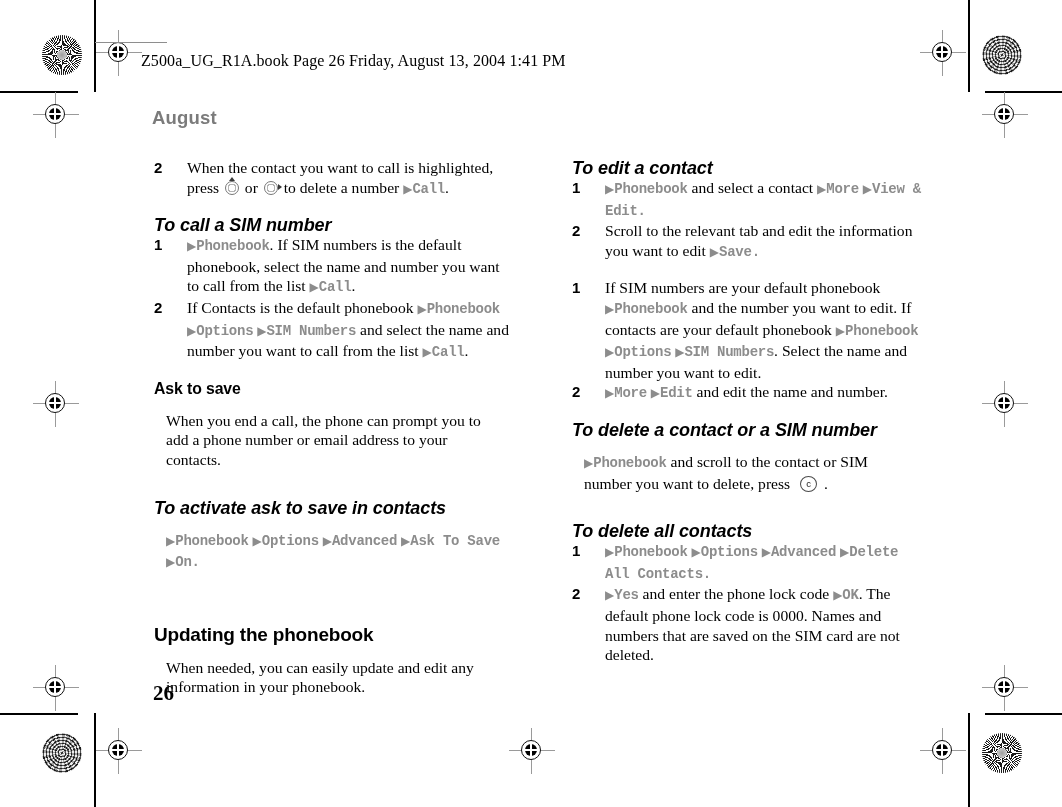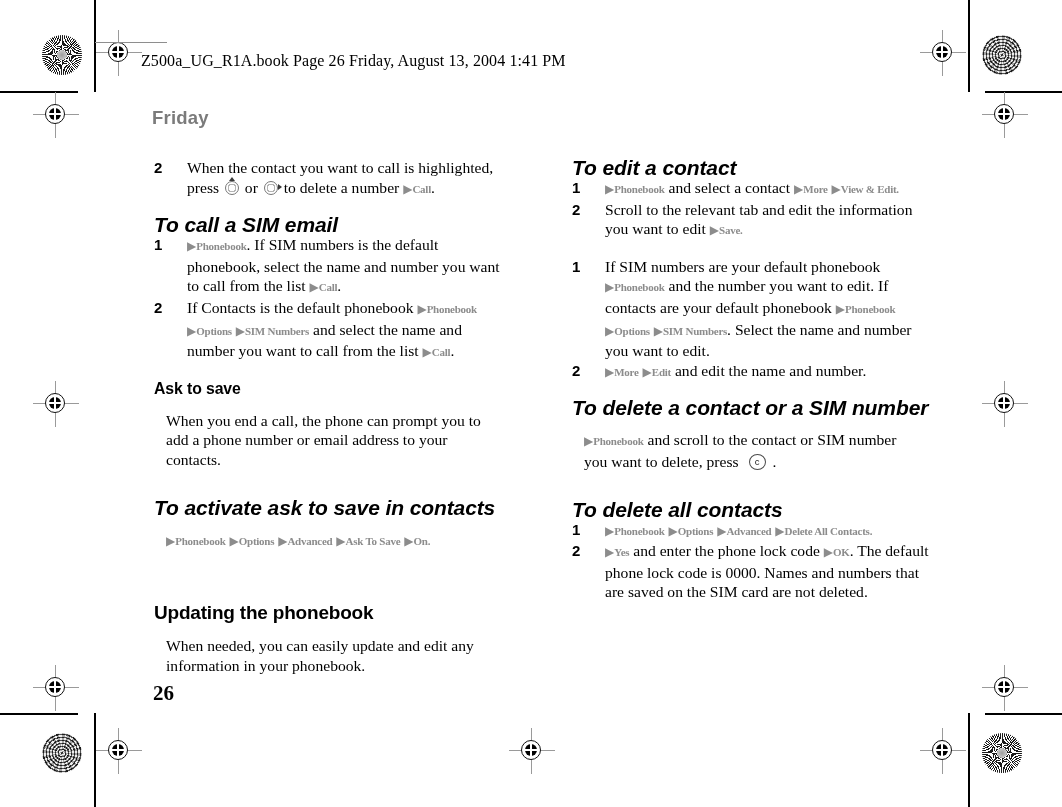--- a/index.html
+++ b/index.html
@@ -176,21 +176,21 @@
     font-size: 19px;
     color: #000;
     margin: 16px 0 1px 0;
     line-height: 23px;
     letter-spacing: -0.2px;
   }
   h4.proc-head {
     font-family: "Liberation Sans", sans-serif;
     font-style: italic;
     font-weight: bold;
-    font-size: 21px;
+    font-size: 18px;
     color: #000;
     margin: 0 0 0 0;
     line-height: 20px;
     letter-spacing: -0.1px;
   }
   h4.sub-head {
     font-family: "Liberation Sans", sans-serif;
     font-weight: bold;
     font-size: 15.8px;
     color: #000;
@@ -225,24 +225,24 @@
     left: 0; top: 0;
     width: 20px;
     font-family: "Liberation Sans", sans-serif;
     font-weight: bold;
     font-size: 15px;
     color: #000;
   }
 
   
   .menu {
-    font-family: Liberation Serif, serif;
+    font-family: Liberation Mono, monospace;
     font-weight: bold;
     color: #8c8c8c;
-    font-size: 11px;
+    font-size: 14px;
     letter-spacing: -0.25px;
   }
   .arrow {
     font-family: "DejaVu Sans", sans-serif;
     color: #8c8c8c;
     font-size: 12px;
     line-height: 1;
   }
   .spacer-md { height: 16px; }
   .spacer-lg { height: 22px; }
@@ -391,35 +391,35 @@
 </div>
 
 <div class="reg-star" style="left:42px;  top:35px;"></div>
 <div class="reg-rings" style="left:982px; top:35px;"></div>
 <div class="reg-rings" style="left:42px;  top:733px;"></div>
 <div class="reg-star" style="left:982px; top:733px;"></div>
 
 <div class="header-underline"></div>
 <div class="file-header">Z500a_UG_R1A.book  Page 26  Friday, August 13, 2004  1:41 PM</div>
 
-<div class="running-head">Friday</div>
+<div class="running-head">August</div>
 <div class="folio">26</div>
 
 <div class="col left">
 
   <ol class="steps">
     <li>
       <span class="num">2</span><span>When the contact you want to call is highlighted, press </span><span class="navkey up"><span class="rim"></span><span class="tip"></span></span><span> or </span><span class="navkey right"><span class="rim"></span><span class="tip"></span></span><span> to delete a number</span>
       <span class="arrow">▶</span><span class="menu">Call</span><span>.</span>
     </li>
   </ol>
 
   <div class="spacer-md"></div>
 
-  <h4 class="proc-head">To call a SIM email</h4>
+  <h4 class="proc-head">To call a SIM number</h4>
   <ol class="steps">
     <li>
       <span class="num">1</span><span class="arrow">▶</span><span class="menu">Phonebook</span><span>. If SIM numbers is the default phonebook, select the name and number you want to call from the list </span><span class="arrow">▶</span><span class="menu">Call</span><span>.</span>
     </li>
     <li>
       <span class="num">2</span><span>If Contacts is the default phonebook </span><span class="arrow">▶</span><span class="menu">Phonebook</span>
       <span class="arrow">▶</span><span class="menu">Options</span>
       <span class="arrow">▶</span><span class="menu">SIM Numbers</span><span> and select the name and number you want to call from the list </span><span class="arrow">▶</span><span class="menu">Call</span><span>.</span>
     </li>
   </ol>

